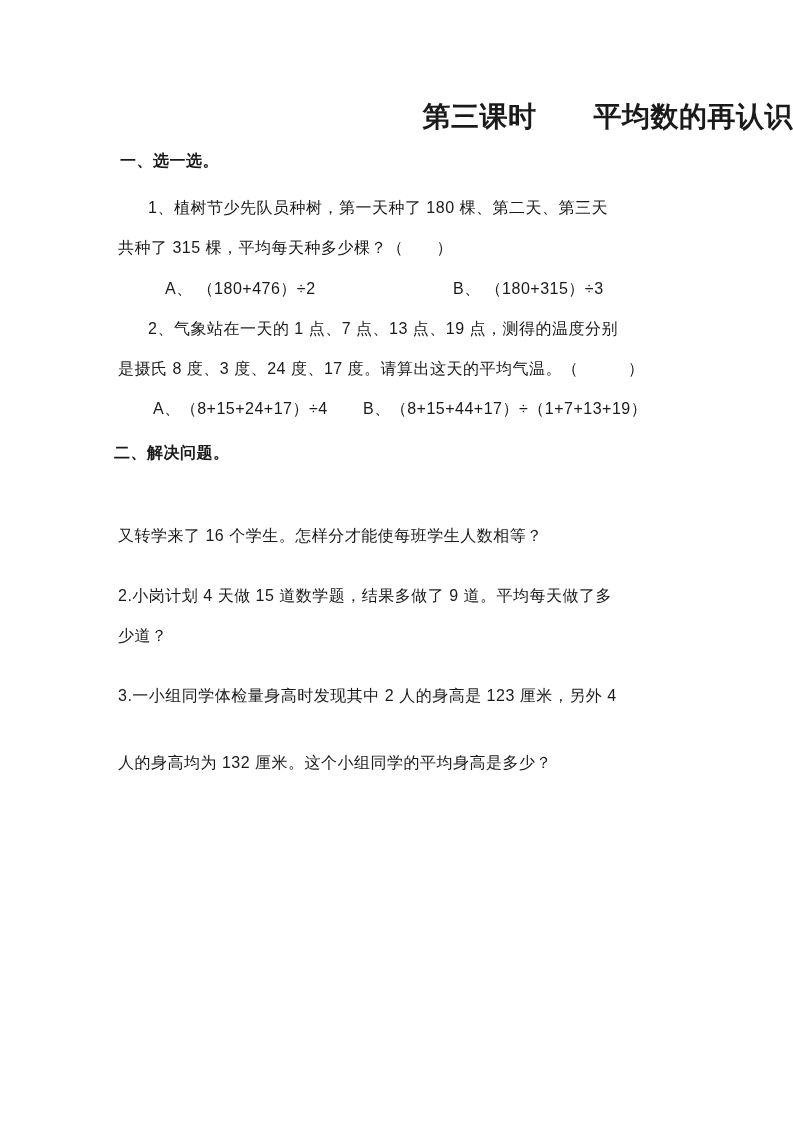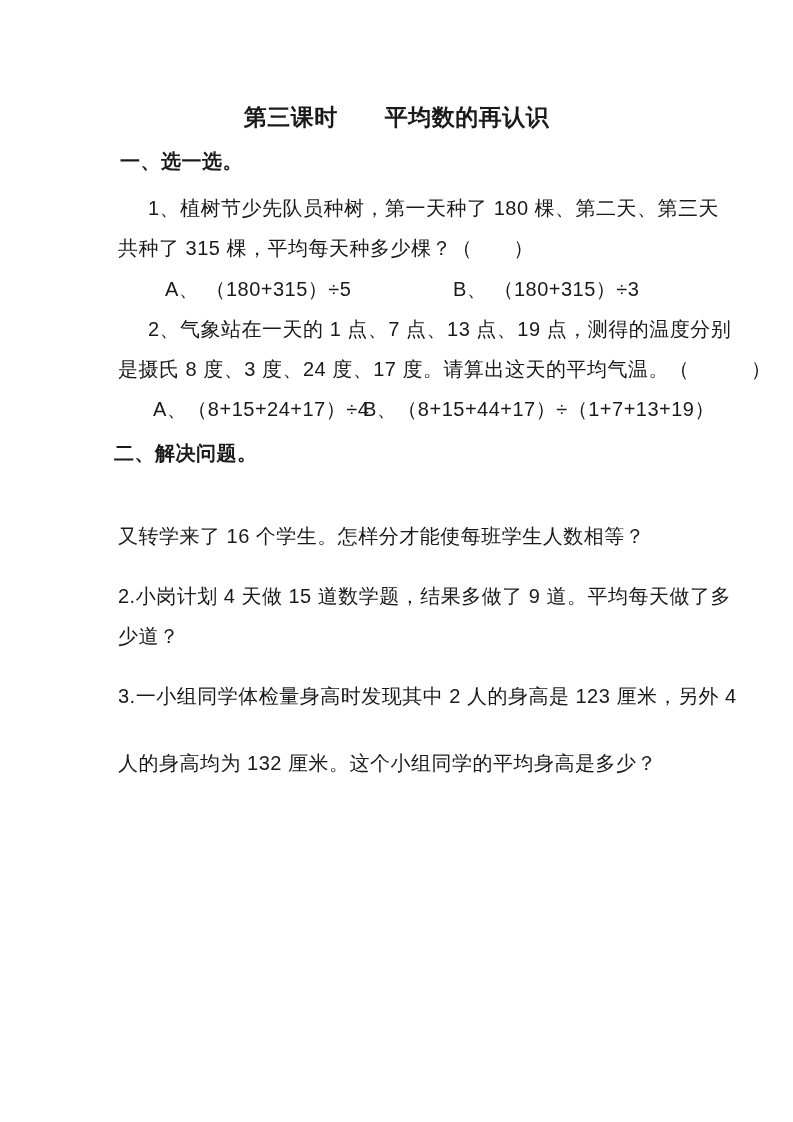--- a/index.html
+++ b/index.html
@@ -12,49 +12,49 @@
     width: 793px;
     height: 1122px;
     background: #ffffff;
     font-family: "Liberation Sans", sans-serif;
     color: #1a1a1a;
     overflow: hidden;
   }
   .line {
     position: absolute;
     white-space: nowrap;
-    font-size: 20px;
+    font-size: 16px;
     line-height: 26px;
     letter-spacing: 0.5px;
   }
   .title {
     left: 0;
     width: 100%;
-    text-align: center;
+    text-align: right;
     font-weight: bold;
-    font-size: 23px;
+    font-size: 28px;
   }
   .heading {
     font-weight: 600;
   }
 </style>
 </head>
 <body>
 
 <div class="page">
 
   <div class="line title" style="top:104px">第三课时　　平均数的再认识</div>
 
   <div class="line heading" style="top:148px; left:120px">一、选一选。</div>
 
   <div class="line" style="top:195px; left:148px">1、植树节少先队员种树，第一天种了 180 棵、第二天、第三天</div>
 
   <div class="line" style="top:235px; left:118px">共种了 315 棵，平均每天种多少棵？（　　）</div>
 
-  <div class="line" style="top:276px; left:165px">A、 （180+315）÷5</div>
+  <div class="line" style="top:276px; left:165px">A、 （180+476）÷2</div>
 
   <div class="line" style="top:276px; left:453px">B、 （180+315）÷3</div>
 
   <div class="line" style="top:316px; left:148px">2、气象站在一天的 1 点、7 点、13 点、19 点，测得的温度分别</div>
 
   <div class="line" style="top:356px; left:118px">是摄氏 8 度、3 度、24 度、17 度。请算出这天的平均气温。（　　　）</div>
 
   <div class="line" style="top:396px; left:153px">A、（8+15+24+17）÷4</div>
 
   <div class="line" style="top:396px; left:363px">B、（8+15+44+17）÷（1+7+13+19）</div>

